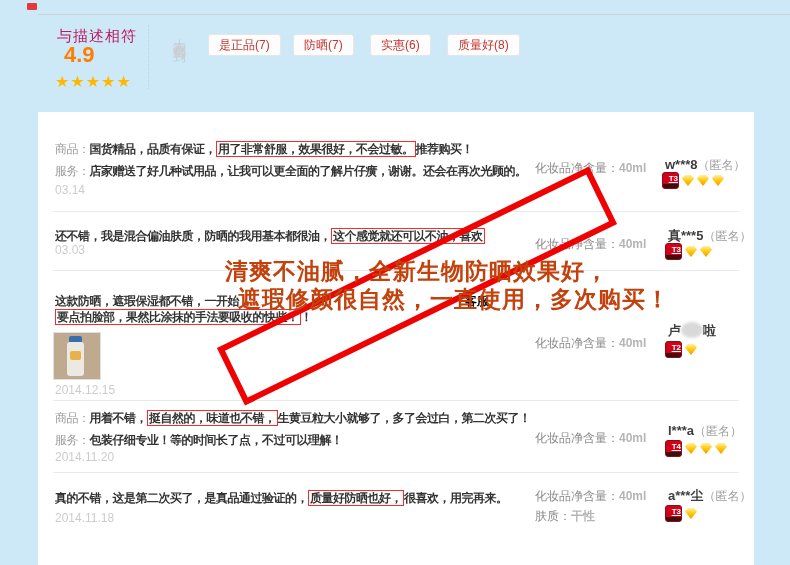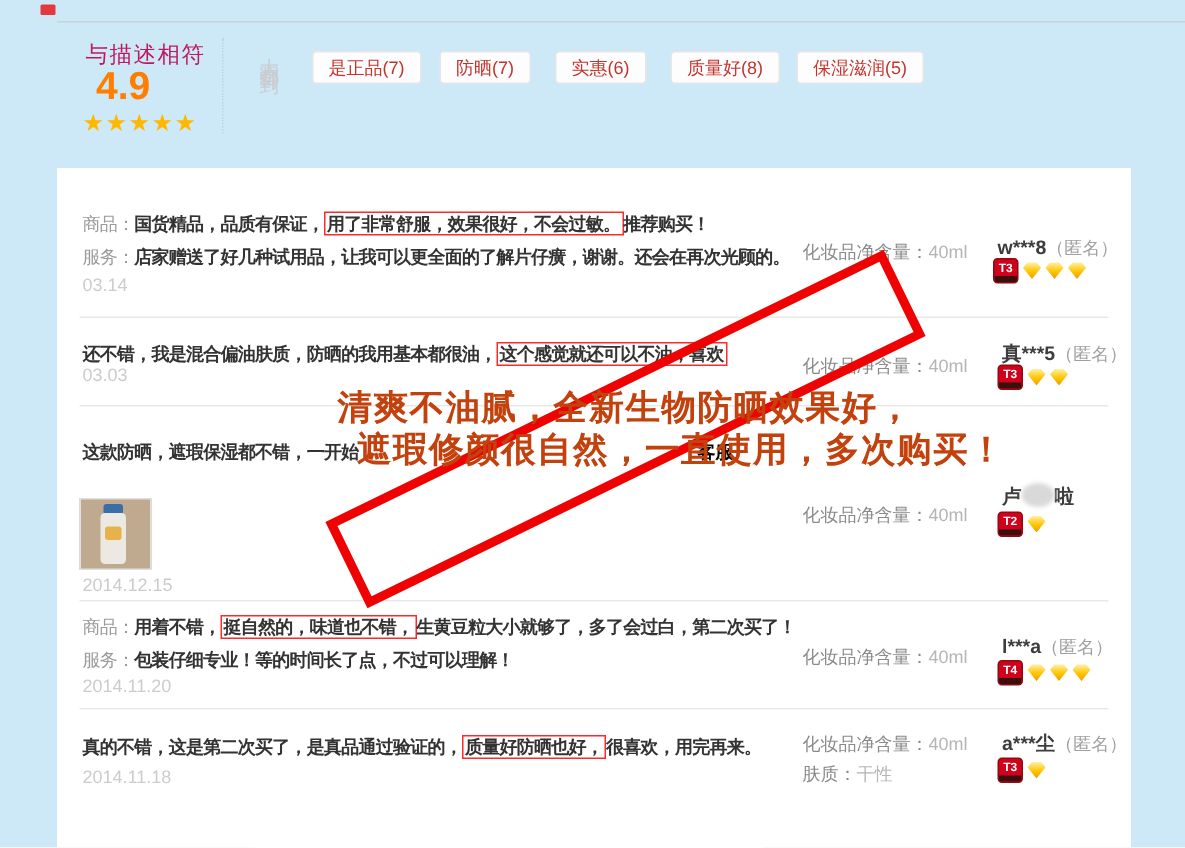--- a/index.html
+++ b/index.html
@@ -3,41 +3,41 @@
 <meta charset="utf-8">
 <style>
   html,body{margin:0;padding:0;}
   #app{position:relative;width:790px;height:565px;background:#cde9f8;overflow:hidden;
        font-family:"Liberation Sans","DejaVu Sans",sans-serif;}
   .abs{position:absolute;}
   
   .topline{position:absolute;left:38px;top:14px;width:752px;height:1px;background:#c9c9c9;opacity:.7;}
   .redmark{position:absolute;left:27px;top:3px;width:10px;height:7px;background:#e4393c;border-radius:1px;}
   .rate-label{position:absolute;left:57px;top:27px;font-size:15px;color:#be185d;letter-spacing:1px;}
-  .rate-score{position:absolute;left:64px;top:42px;font-size:26px;font-weight:bold;color:#ff7e00;}
+  .rate-score{position:absolute;left:64px;top:42px;font-size:22px;font-weight:bold;color:#ff7e00;}
   .rate-stars{position:absolute;left:55px;top:72px;font-size:16px;color:#feb800;font-family:"DejaVu Sans",sans-serif;letter-spacing:1px;}
   .vsep{position:absolute;left:148px;top:25px;height:64px;width:0;border-left:1px dotted #b9d6e6;}
   .vnote{position:absolute;left:170px;top:28px;color:#c9cdd2;font-size:13px;writing-mode:vertical-rl;letter-spacing:3px;}
   .tag{position:absolute;top:34px;height:22px;line-height:20px;padding:0 10px;background:#fdfdfd;
        border:1px solid #e6e6e6;border-radius:3px;color:#c5332d;font-size:12px;box-sizing:border-box;cursor:pointer;}
   
   .panel{position:absolute;left:38px;top:112px;width:716px;height:453px;background:#fff;}
   .sep{position:absolute;left:53px;width:686px;height:1px;background:#e9e9e9;}
   
   .line{position:absolute;white-space:nowrap;font-size:12px;letter-spacing:-0.5px;color:#333;font-weight:bold;}
   .pfx{color:#9a9a9a;font-weight:normal;}
   .rbox{border:1px solid #fb2b2b;padding:0 1px;text-align:right;}
   .date{position:absolute;font-size:12px;color:#cccccc;letter-spacing:0;}
   .spec{position:absolute;font-size:12px;color:#8a8a8a;white-space:nowrap;}
-  .spec b{font-weight:normal;color:#b5b5b5;}
+  .spec b{font-weight:bold;color:#b5b5b5;}
   .uname{position:absolute;font-size:13px;font-weight:bold;color:#3d3d3d;white-space:nowrap;}
   .uname .anon{font-weight:normal;color:#a0a0a0;font-size:12px;}
   .credit{position:absolute;display:flex;align-items:center;gap:3px;}
   .badge{width:17px;height:17px;border:1px solid #8e0b12;border-radius:3px;background:#d0021b;box-sizing:border-box;overflow:hidden;}
-  .badge .bt{display:block;height:11px;line-height:11px;text-align:center;color:#fff;font-size:8px;font-weight:bold;}
+  .badge .bt{display:block;height:11px;line-height:11px;text-align:right;color:#fff;font-size:8px;font-weight:bold;text-decoration:underline;}
   .badge .bs{display:block;height:4px;background:#3c0f0f;}
   .gem{width:12px;height:11px;background:linear-gradient(180deg,#fff1a0,#ffc400 55%,#f09c00);
        clip-path:polygon(25% 0,75% 0,100% 32%,50% 100%,0 32%);filter:drop-shadow(0 0 1px #c87d00);}
   .blurname{display:inline-block;width:22px;height:16px;background:#d9d9d9;border-radius:50%;filter:blur(1.5px);vertical-align:-3px;}
   
   .thumb{position:absolute;left:53px;top:332px;width:46px;height:46px;border:1px solid #e0e0e0;background:#bfa98f;overflow:hidden;cursor:pointer;}
   .thumb .bottle{position:absolute;left:13px;top:9px;width:17px;height:34px;background:#ece9e2;border-radius:3px;}
   .thumb .cap{position:absolute;left:15px;top:3px;width:13px;height:7px;background:#3a6ea8;border-radius:2px;}
   .thumb .lbl{position:absolute;left:16px;top:18px;width:11px;height:9px;background:#e8b24a;border-radius:2px;}
   
@@ -58,21 +58,20 @@
   <div class="rate-label">与描述相符</div>
   <div class="rate-score">4.9</div>
   <div class="rate-stars">★★★★★</div>
   <div class="vsep"></div>
   <div class="vnote">大家都写到</div>
 
   <div class="tag" style="left:208px">是正品(7)</div>
   <div class="tag" style="left:293px">防晒(7)</div>
   <div class="tag" style="left:370px">实惠(6)</div>
   <div class="tag" style="left:447px">质量好(8)</div>
-  <div class="tag" style="left:531px">保湿滋润(5)</div>
 
   <div class="panel"></div>
   <div class="sep" style="top:211px"></div>
   <div class="sep" style="top:270px"></div>
   <div class="sep" style="top:400px"></div>
   <div class="sep" style="top:472px"></div>
 
   <div class="line" style="left:55px;top:141px"><span class="pfx">商品：</span><span>国货精品，品质有保证，</span><span class="rbox">用了非常舒服，效果很好，不会过敏。</span><span>推荐购买！</span></div>
   <div class="line" style="left:55px;top:163px"><span class="pfx">服务：</span><span>店家赠送了好几种试用品，让我可以更全面的了解片仔癀，谢谢。还会在再次光顾的。</span></div>
   <div class="date" style="left:55px;top:183px">03.14</div>
@@ -96,20 +95,21 @@
     <span class="badge">
         <span class="bt">T3</span>
         <span class="bs"></span>
       </span>
     <span class="gem"></span>
       <span class="gem"></span>
   </div>
 
   <div class="line" style="left:55px;top:293px"><span>这款防晒，遮瑕保湿都不错，一开始</span></div>
   <div class="frag" style="left:465px;top:293px">客服</div>
+  <div class="line" style="left:55px;top:309px"><span class="rbox">要点拍脸部，果然比涂抹的手法要吸收的快些！</span><span>！</span></div>
   <div class="thumb">
       <span class="cap abs"></span>
       <span class="bottle abs"></span>
       <span class="lbl abs"></span>
     </div>
   <div class="date" style="left:55px;top:383px">2014.12.15</div>
   <div class="spec" style="left:535px;top:335px"><span>化妆品净含量：</span><b>40ml</b></div>
   <div class="uname" style="left:668px;top:322px"><span>卢</span><span class="blurname"></span><span>啦</span></div>
   <div class="credit" style="left:665px;top:341px">
     <span class="badge">

